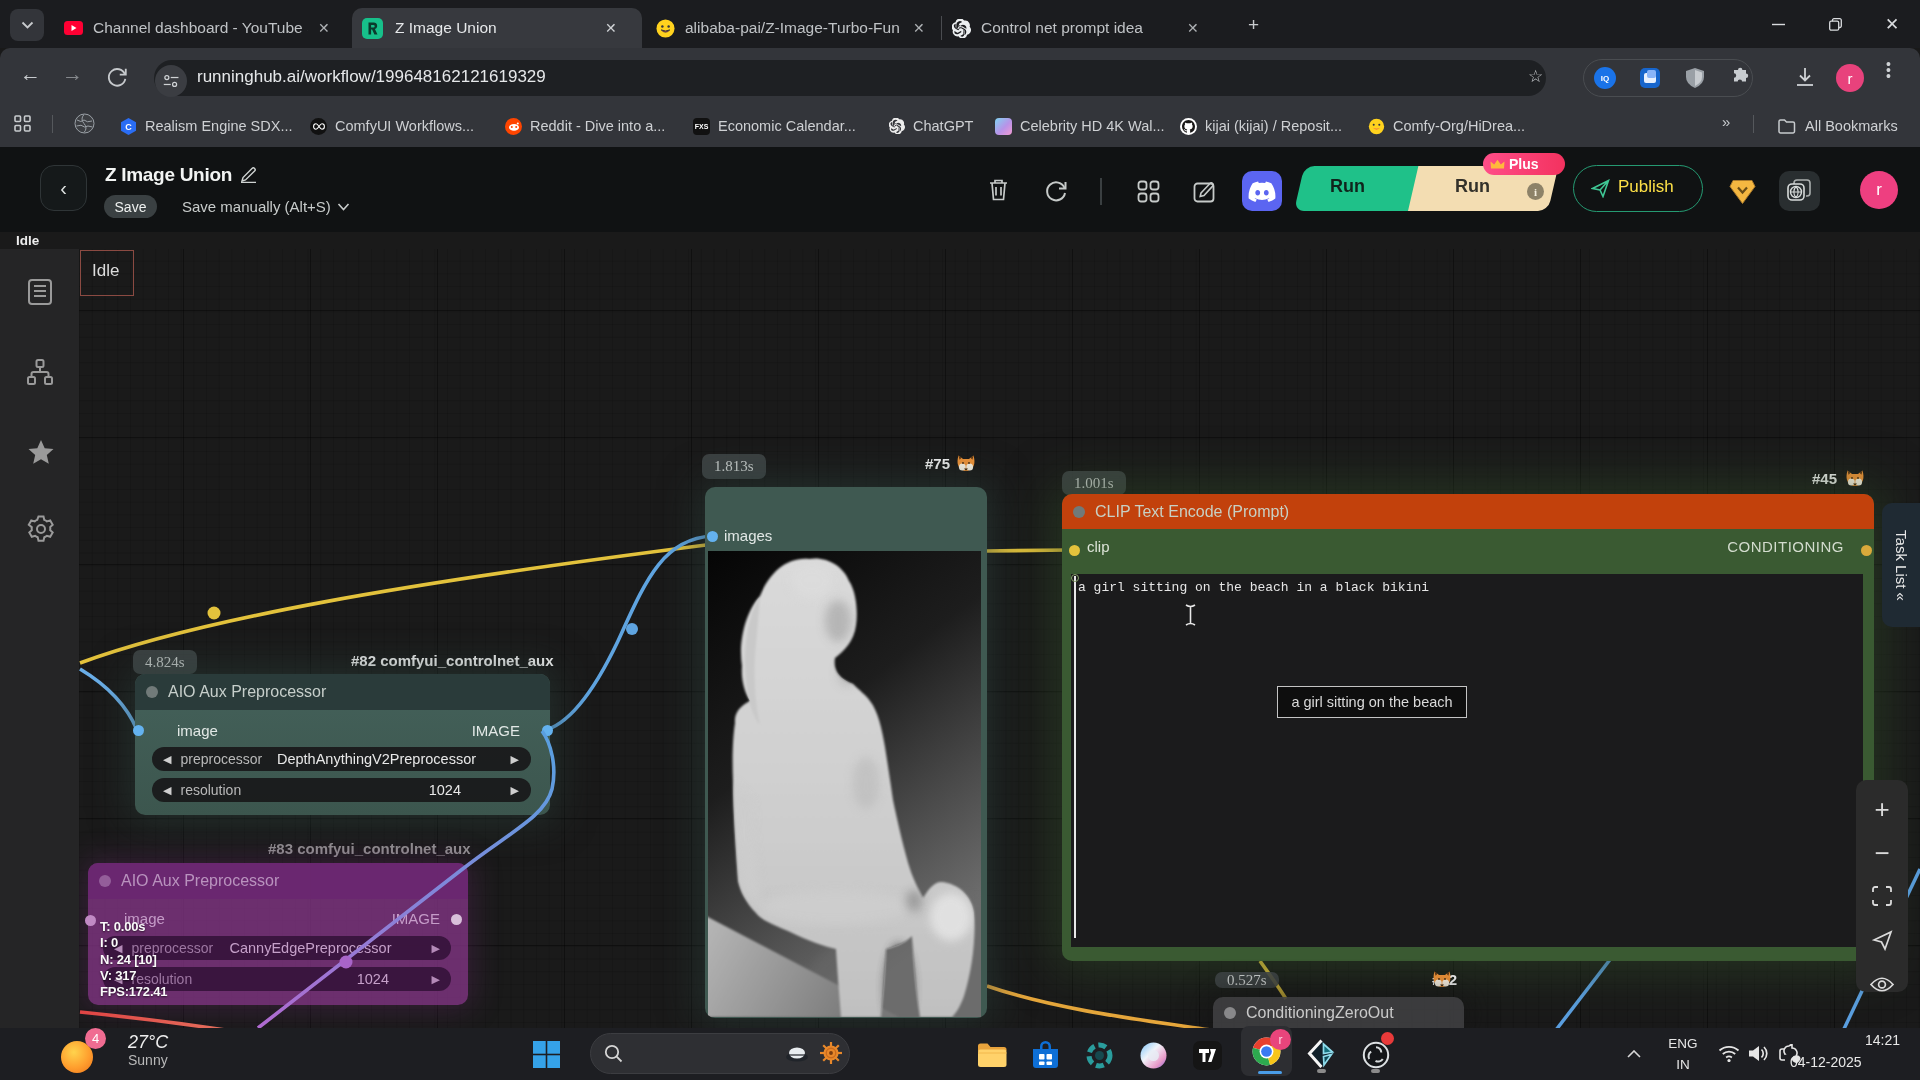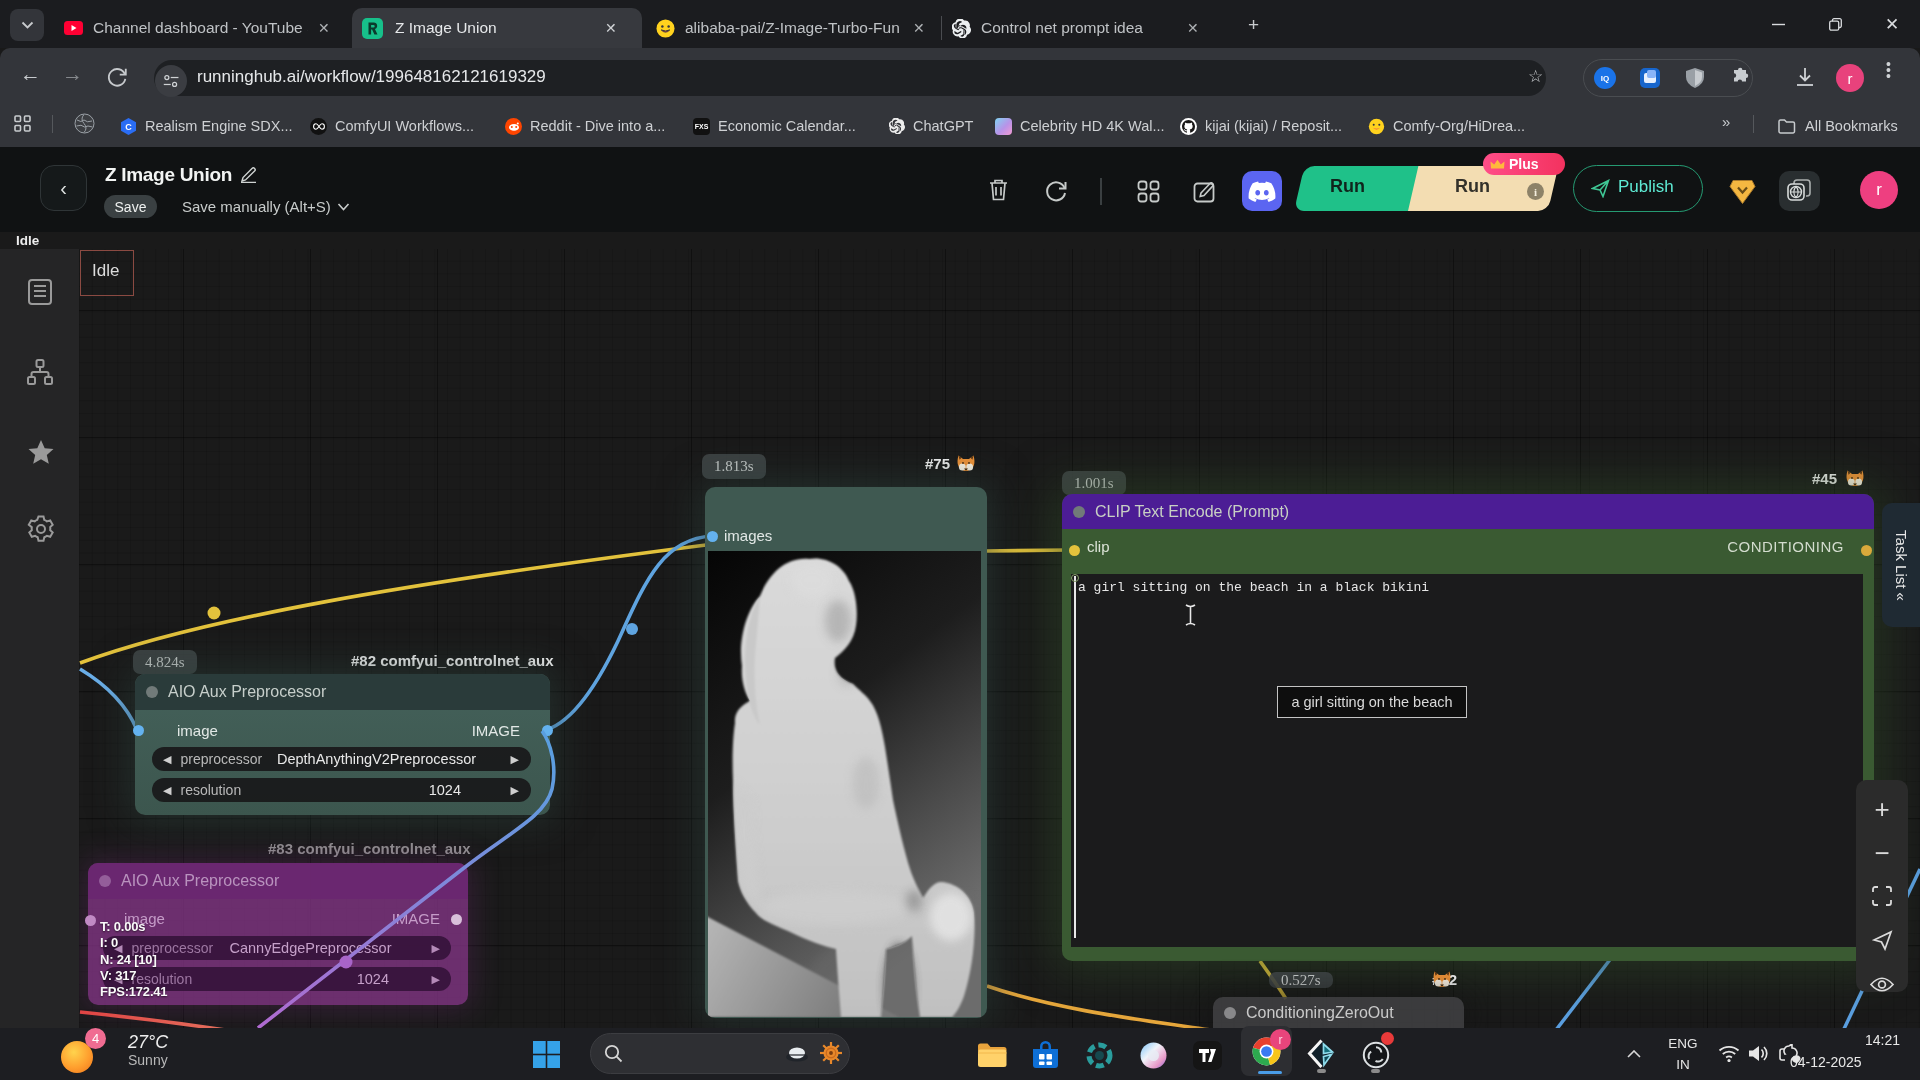--- a/index.html
+++ b/index.html
@@ -264,21 +264,21 @@
   <div class="abs" style="left:1455px; top:176px; font-size:18px; font-weight:bold; color:#33312a;">Run</div>
   <div class="abs" style="left:1527px; top:183px; width:17px; height:17px; border-radius:50%; background:#8d8268; color:#f4eede; font-size:11px; font-weight:bold; display:flex; align-items:center; justify-content:center; font-family:'Liberation Serif',serif;">i</div>
   <div class="abs" style="left:1483px; top:153px; width:82px; height:22px; background:linear-gradient(90deg,#ff4d88,#f3325f); border-radius:11px; display:flex; align-items:center; color:#fff; font-weight:bold; font-size:14px;"><svg width="15" height="11" viewBox="0 0 15 11" style="margin:0 4px 0 7px;">
         <path d="M1 9.5 L.5 2.5 L4.2 5.5 L7.5.8 L10.8 5.5 L14.5 2.5 L14 9.5 Z" fill="#ffb93c"></path>
       </svg>Plus</div>
 
   <div class="abs" style="left:1573px; top:165px; width:130px; height:47px; border:1.5px solid #259a72; border-radius:24px;"></div>
   <svg class="abs" style="left:1591px; top:179px;" width="19" height="19" viewBox="0 0 19 19">
       <path d="M1.5 9.5 L17.5 1.5 L12 17.5 L9 11 Z M9.5 10.5 L17 2" fill="none" stroke="#3fc795" stroke-width="1.6"></path>
     </svg>
-  <div class="abs" style="left:1618px; top:177px; font-size:17px; color:#5eead4;">Publish</div>
+  <div class="abs" style="left:1618px; top:177px; font-size:17px; color:#fde047;">Publish</div>
 
   <svg class="abs" style="left:1729px; top:179px;" width="27" height="26" viewBox="0 0 27 26">
       <path d="M4 1.5 h19 l3 6 -12.5 17 L1 7.5 Z" fill="#f5b741" stroke="#a8782a" stroke-width="1"></path>
       <path d="M9 8.5 l4.5 5 4.5 -5" fill="none" stroke="#6b4d16" stroke-width="2.2"></path>
     </svg>
   <div class="abs" style="left:1779px; top:171px; width:41px; height:40px; background:#292e30; border-radius:10px;"></div>
   <svg class="abs" style="left:1787px; top:179px;" width="25" height="25" viewBox="0 0 25 25">
       <rect x="1" y="5" width="16" height="16" rx="4" fill="none" stroke="#d7dbda" stroke-width="1.6"></rect>
       <path d="M7 5 v-1 a3 3 0 0 1 3-3 h10 a3 3 0 0 1 3 3 v10 a3 3 0 0 1-3 3 h-1" fill="none" stroke="#d7dbda" stroke-width="1.6" opacity=".75"></path>
       <circle cx="9" cy="13" r="5.5" fill="none" stroke="#d7dbda" stroke-width="1.4"></circle>
@@ -434,37 +434,37 @@
         <path d="M2.5,1.5 L7,5 H13 L17.5,1.5 C18.6,5.5 18.8,8.5 18,11 C16.8,14.8 13.8,17 10,17 C6.2,17 3.2,14.8 2,11 C1.2,8.5 1.4,5.5 2.5,1.5 Z" fill="#ee9339"></path>
         <path d="M2.5,1.5 L5.5,3.8 L3.6,5.8 Z" fill="#5a3413"></path>
         <path d="M17.5,1.5 L14.5,3.8 L16.4,5.8 Z" fill="#5a3413"></path>
         <ellipse cx="6.3" cy="13" rx="3.4" ry="3.6" fill="#fbf3e4"></ellipse>
         <ellipse cx="13.7" cy="13" rx="3.4" ry="3.6" fill="#fbf3e4"></ellipse>
         <path d="M8,14.5 h4 L10,16.8 Z" fill="#432b10"></path>
         <circle cx="7" cy="9" r="0.9" fill="#432b10"></circle>
         <circle cx="13" cy="9" r="0.9" fill="#432b10"></circle>
       </svg>
     <div class="node" style="left:1062px; top:245px; width:812px; height:467px; background:#3a5a32; box-shadow:0 0 48px 10px rgba(48,74,40,0.55);">
-      <div class="nhead" style="height:35px; background:#4c1d95; color:#c8d0c4;"><span class="ndot"></span>CLIP Text Encode (Prompt)</div>
+      <div class="nhead" style="height:35px; background:#c2410c; color:#c8d0c4;"><span class="ndot"></span>CLIP Text Encode (Prompt)</div>
       <div style="position:absolute; left:25px; top:44px; color:#dde4d8; font-size:15px;">clip</div>
       <div style="position:absolute; right:30px; top:44px; color:#d3dcce; font-size:15px; letter-spacing:.5px;">CONDITIONING</div>
       <div style="position:absolute; left:9px; top:80px; right:11px; bottom:14px; background:#1b1b1c;">
         <div style="position:absolute; left:7px; top:6px; font-family:'Liberation Mono',monospace; font-size:13px; color:#e6e6e6;">a girl sitting on the beach in a black bikini</div>
         <div style="position:absolute; left:3px; top:2px; width:1.5px; height:362px; background:#e8e8e8;"></div>
         <div style="position:absolute; left:0px; top:0px; width:8px; height:8px; border:1.5px solid #86a06a; border-radius:50%;"></div>
       </div>
     </div>
     <div class="port" style="left:1069px; top:296px; background:#e3c23c;"></div>
     <div class="port" style="left:1861px; top:296px; background:#d9a93b;"></div>
     <div class="abs" style="left:1277px; top:437px; width:190px; height:32px; background:rgba(14,14,14,0.95); border:1px solid #c4c4c4; color:#dadada; font-size:14.5px; display:flex; align-items:center; justify-content:center;">a girl sitting on the beach</div>
     <svg class="abs" style="left:1184px; top:354px;" width="13" height="24" viewBox="0 0 13 24">
         <path d="M2 2 Q6.5 5 11 2 M2 22 Q6.5 19 11 22 M6.5 3.5 V20.5" fill="none" stroke="#e8e8e8" stroke-width="1.6"></path>
       </svg>
 
-    <div class="tbadge" style="left:1269px; top:723px; height:16px;">0.527s</div>
+    <div class="tbadge" style="left:1215px; top:723px; height:16px;">0.527s</div>
     <div class="nlabel" style="left:1432px; top:722px;">#42</div>
     <svg class="abs" style="left:1432px; top:721px;" width="20" height="18" viewBox="0 0 20 18">
         <path d="M2.5,1.5 L7,5 H13 L17.5,1.5 C18.6,5.5 18.8,8.5 18,11 C16.8,14.8 13.8,17 10,17 C6.2,17 3.2,14.8 2,11 C1.2,8.5 1.4,5.5 2.5,1.5 Z" fill="#ee9339"></path>
         <path d="M2.5,1.5 L5.5,3.8 L3.6,5.8 Z" fill="#5a3413"></path>
         <path d="M17.5,1.5 L14.5,3.8 L16.4,5.8 Z" fill="#5a3413"></path>
         <ellipse cx="6.3" cy="13" rx="3.4" ry="3.6" fill="#fbf3e4"></ellipse>
         <ellipse cx="13.7" cy="13" rx="3.4" ry="3.6" fill="#fbf3e4"></ellipse>
         <path d="M8,14.5 h4 L10,16.8 Z" fill="#432b10"></path>
         <circle cx="7" cy="9" r="0.9" fill="#432b10"></circle>
         <circle cx="13" cy="9" r="0.9" fill="#432b10"></circle>

